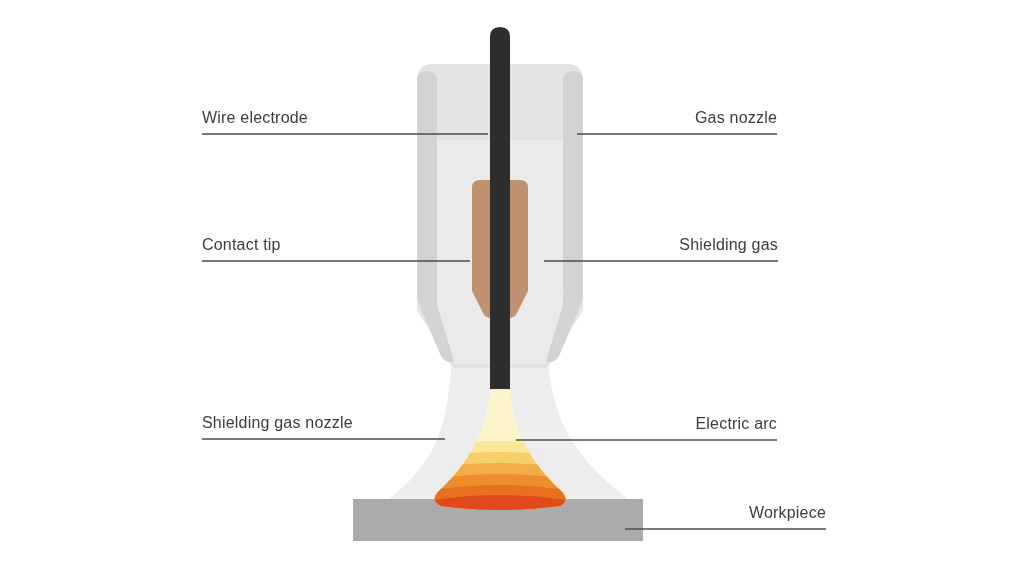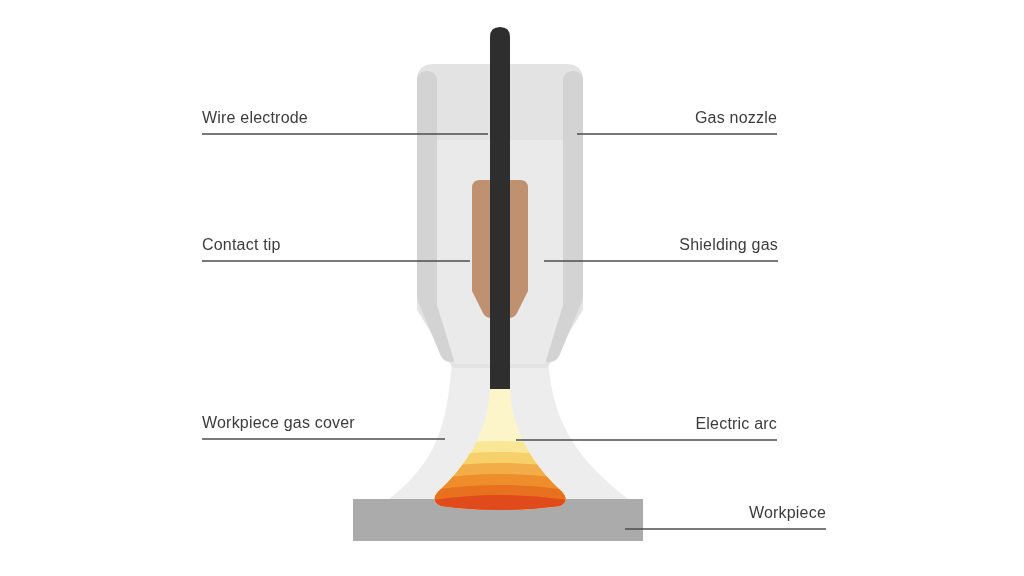--- a/index.html
+++ b/index.html
@@ -85,19 +85,19 @@
   </svg>
 
   <div class="lbl" style="left:202px; top:107px;">Wire electrode</div>
 
   <div class="lbl right" style="right:247px; top:107px;">Gas nozzle</div>
 
   <div class="lbl" style="left:202px; top:234px;">Contact tip</div>
 
   <div class="lbl right" style="right:246px; top:234px;">Shielding gas</div>
 
-  <div class="lbl" style="left:202px; top:412px;">Workpiece gas cover</div>
+  <div class="lbl" style="left:202px; top:412px;">Shielding gas nozzle</div>
 
   <div class="lbl right" style="right:247px; top:413px;margin-left:36px;">Electric arc</div>
 
   <div class="lbl right" style="right:198px; top:502px;margin-left:39px;">Workpiece</div>
 
 </div>
 
 </body></html>

